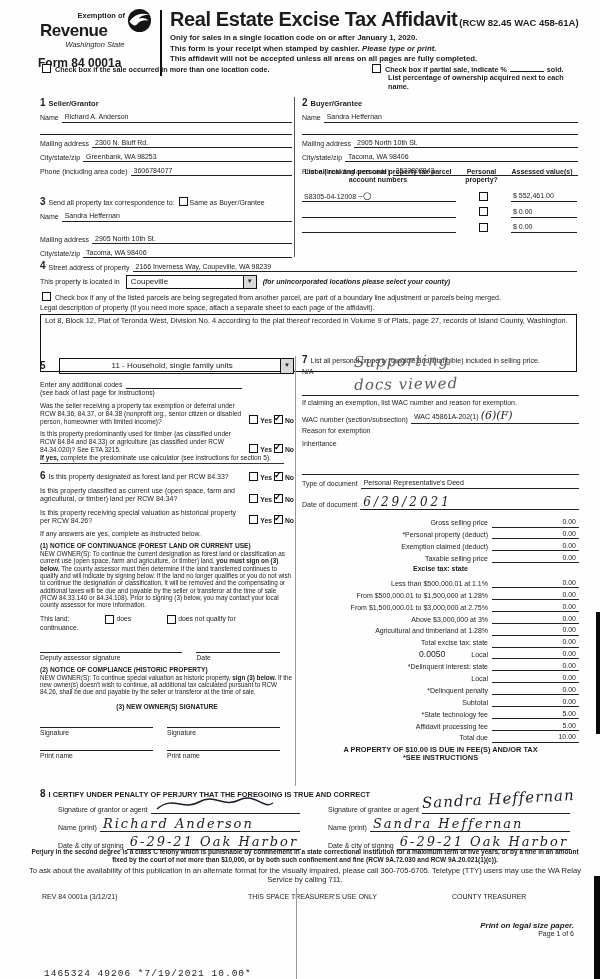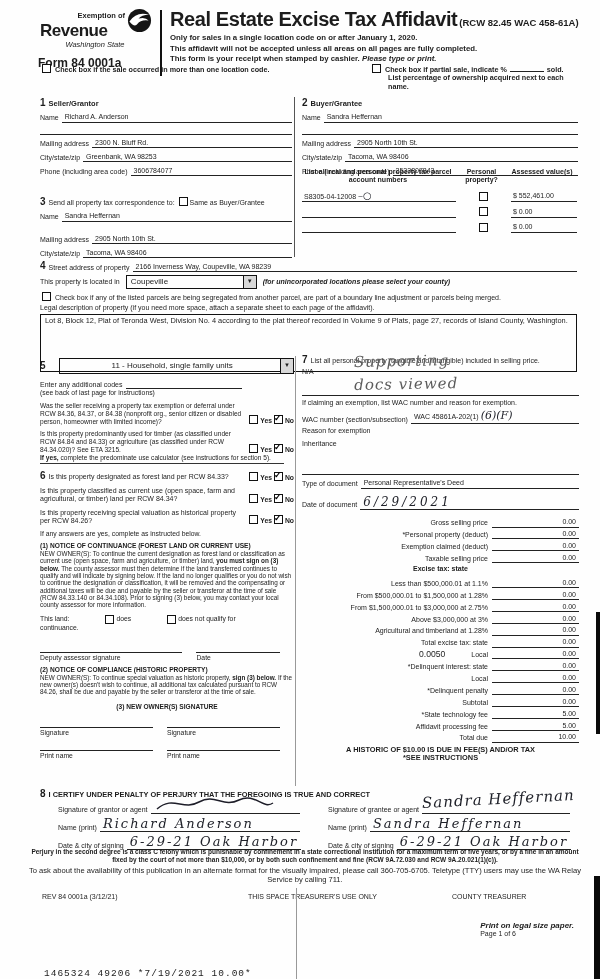--- a/index.html
+++ b/index.html
@@ -107,21 +107,21 @@
   
   .perjury{position:absolute;top:848px;left:28px;right:18px;text-align:center;}
   .perjury .p1{font-size:6.5px;font-weight:bold;line-height:1.2;}
   .perjury .p2{font-size:7.6px;margin-top:2px;line-height:1.2;}
   .footer{position:absolute;top:893px;left:0;right:0;font-size:7px;}
   .f-rev{position:absolute;left:42px;}
   .f-space{position:absolute;left:248px;}
   .f-county{position:absolute;left:452px;}
   .stamp{position:absolute;left:44px;top:968px;font-family:"Liberation Mono",monospace;
          font-size:9.5px;letter-spacing:1px;color:#222;}
-  .pageinfo{position:absolute;right:26px;top:921px;}
+  .pageinfo{position:absolute;right:26px;top:921px;text-align:right;}
   .pi1{font-weight:bold;font-style:italic;font-size:8px;}
   .pi2{font-size:7px;}
   
   .vdiv{position:absolute;width:1px;background:#555;}
   .vdiv.light{background:#999;}
   .scanbar{position:absolute;right:0;background:#0a0a0a;}
 </style>
 </head>
 <body>
 
@@ -140,23 +140,23 @@
       </div>
       <div class="agency">Revenue</div>
       <div class="state">Washington State</div>
       <div class="formno">Form 84 0001a</div>
     </div>
     <div class="hdr-div"></div>
     <div class="titleblock">
       <div><span class="title">Real Estate Excise Tax Affidavit</span>
         <span class="titleref">(RCW 82.45 WAC 458-61A)</span></div>
       <div class="sub">Only for sales in a single location code on or after January 1, 2020.</div>
-      <div class="sub">This affidavit will not be accepted unless all areas on all pages are fully completed.</div>
       <div class="sub"><span>This form is your receipt when stamped by cashier.</span>
         <i>Please type or print.</i></div>
+      <div class="sub">This affidavit will not be accepted unless all areas on all pages are fully completed.</div>
     </div>
   </div>
 
   <div class="chkrow">
     <div class="chk-left"><span class="cb"></span>
       <span>Check box if the sale occurred in more than one location code.</span></div>
     <div class="chk-right">
       <div><span class="cb"></span>
         <span>Check box if partial sale, indicate %</span><span class="pct-line"></span><span>sold.</span></div>
       <div class="indent">List percentage of ownership acquired next to each name.</div>
@@ -459,21 +459,21 @@
         </div>
       <div class="feerow">
           <span class="feelbl">Affidavit processing fee</span>
           <span class="feeval">5.00</span>
         </div>
       <div class="feerow">
           <span class="feelbl">Total due</span>
           <span class="feeval">10.00</span>
         </div>
     </div>
-    <div class="minnote">A HISTORIC OF $10.00 IS DUE IN FEE(S) AND/OR TAX</div>
+    <div class="minnote">A PROPERTY OF $10.00 IS DUE IN FEE(S) AND/OR TAX</div>
     <div class="minnote" style="margin-top:0;">*SEE INSTRUCTIONS</div>
   </div>
 
   <div class="sec8">
     <div class="sec8head"><span class="secno">8</span><b>I CERTIFY UNDER PENALTY OF PERJURY THAT THE FOREGOING IS TRUE AND CORRECT</b></div>
     <div class="sec8cols">
       <div class="s8col">
         <div class="s8row">
             <span class="lbl">Signature of grantor or agent</span>
           <span class="fill">

